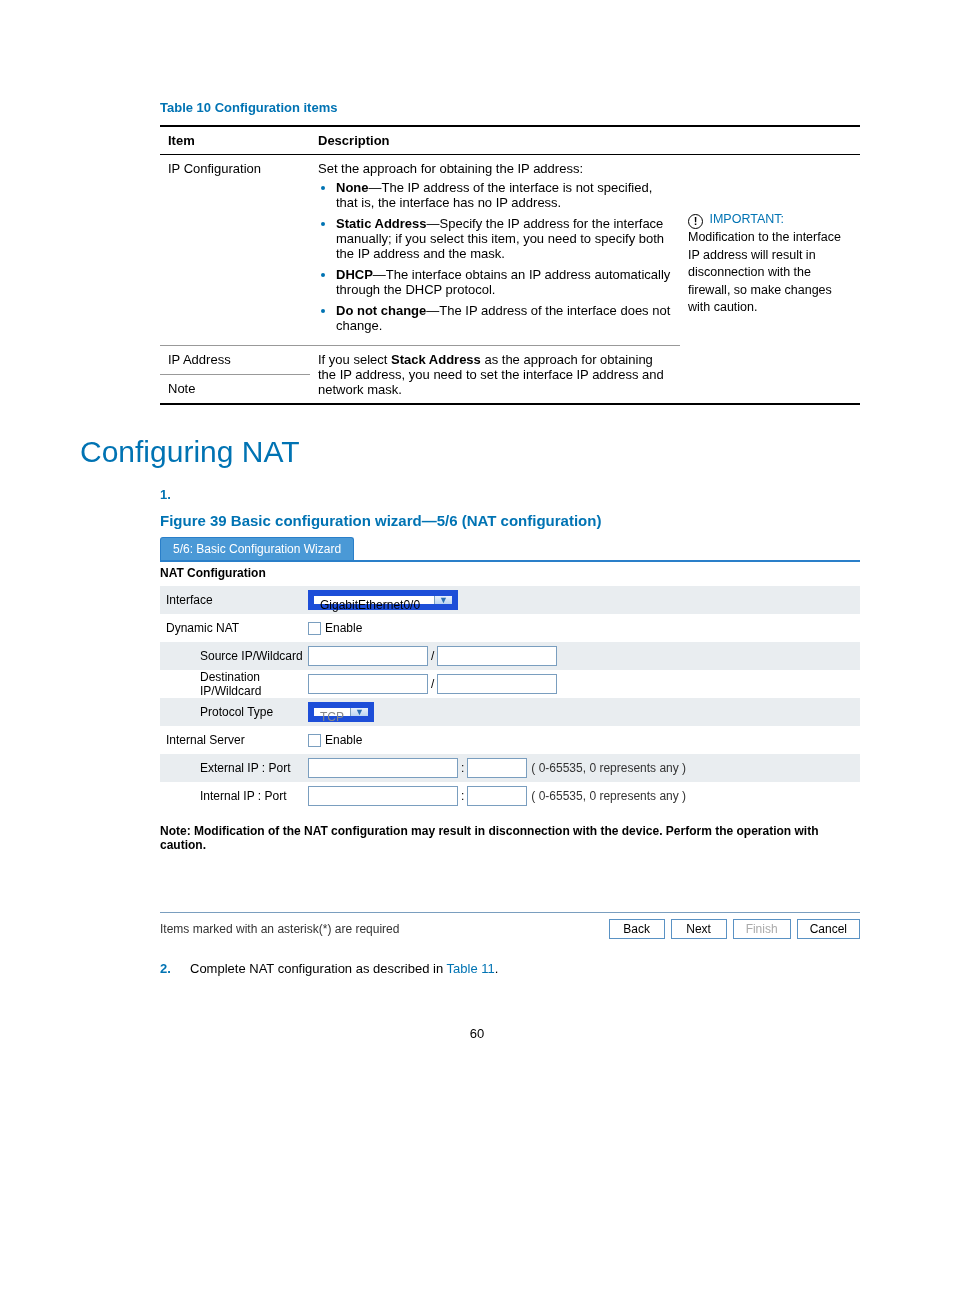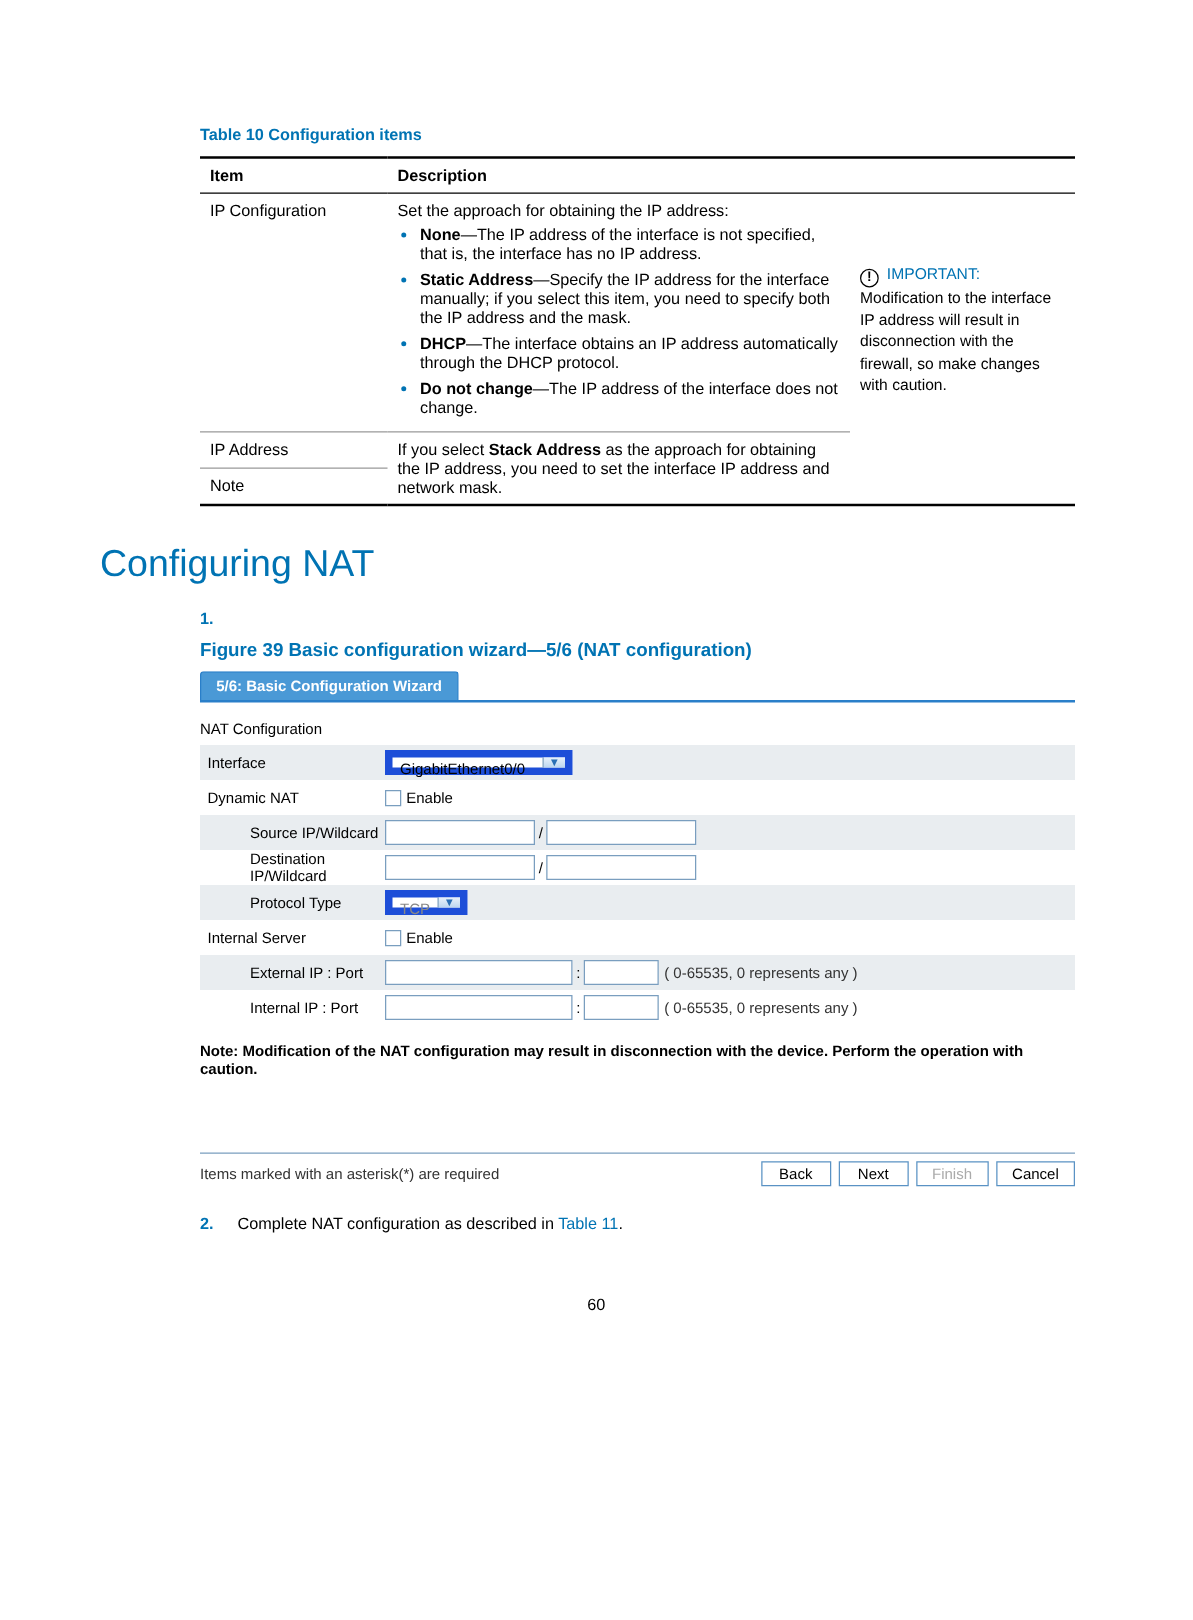--- a/index.html
+++ b/index.html
@@ -90,24 +90,23 @@
     display: flex;
   }
   .wizard-tab {
     background: #4a99d6;
     color: #fff;
     padding: 4px 12px;
     border: 1px solid #2a7fc9;
     border-bottom: none;
     border-radius: 3px 3px 0 0;
     font-size: 12px;
-    font-weight: bold;
   }
   .form-area { padding: 4px 0 0 0; }
-  .form-title { font-weight: normal; margin: 10px 0 6px 0; }
+  .form-title { font-weight: bold; margin: 0 0 6px 0; }
   .form-row { display: flex; align-items: center; min-height: 28px; }
   .form-row.alt { background: #e9edf0; }
   .label-l { width: 148px; padding-left: 6px; }
   .label-indent { padding-left: 40px; }
   .input-txt {
     width: 120px;
     height: 20px;
     border: 1px solid #7a9ebf;
     background: #fff;
     font-size: 12px;

